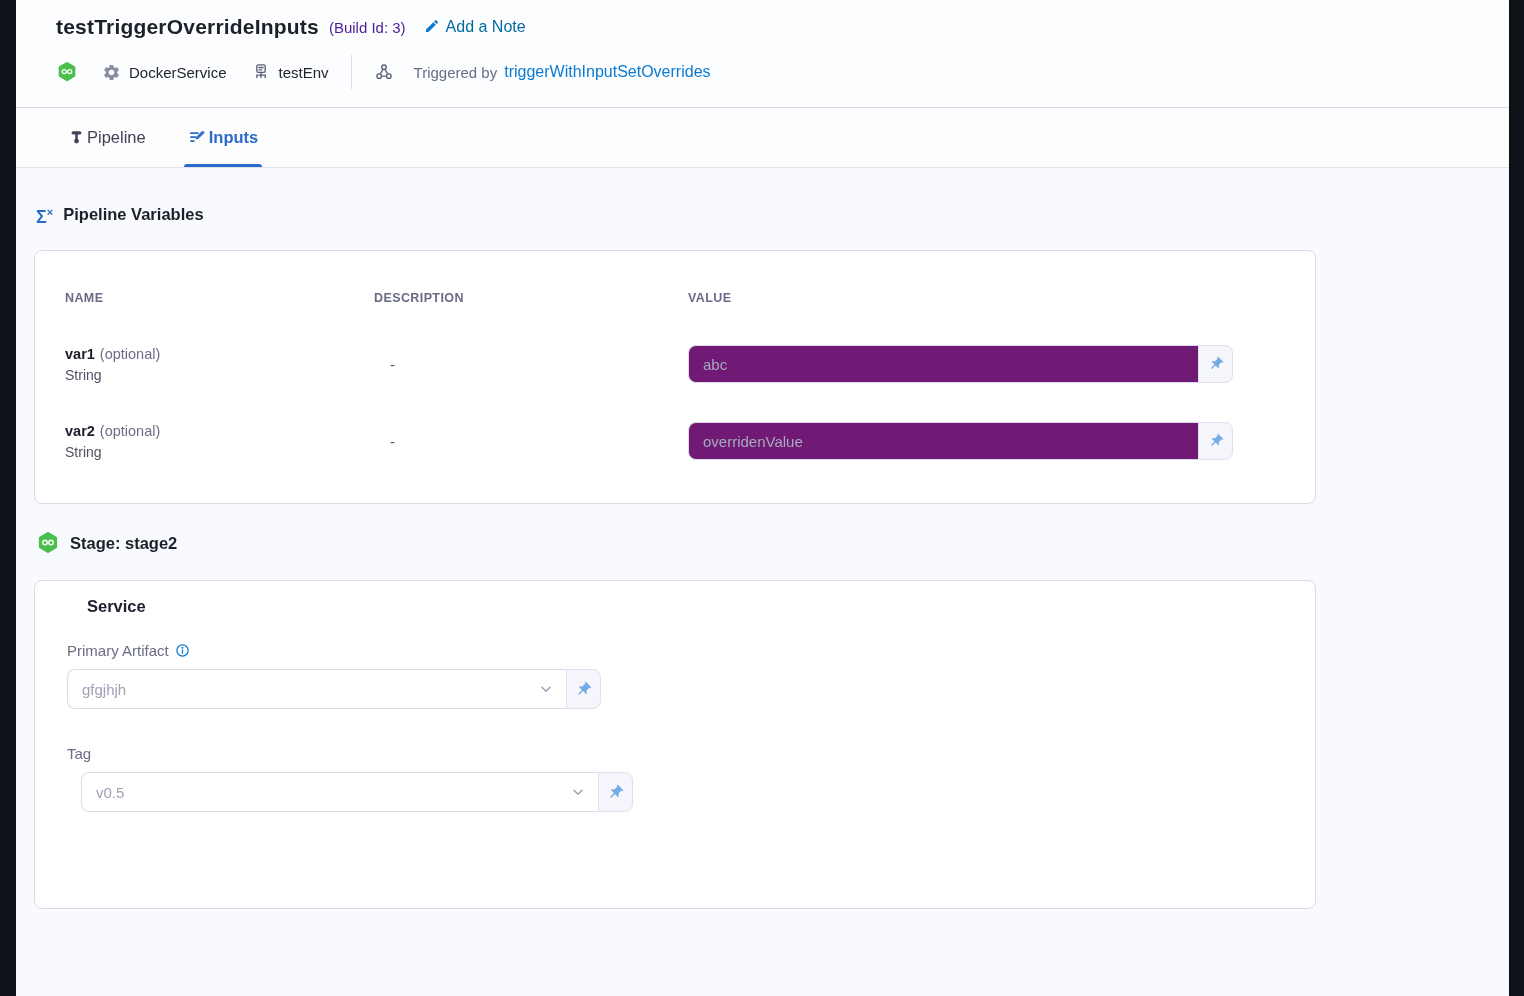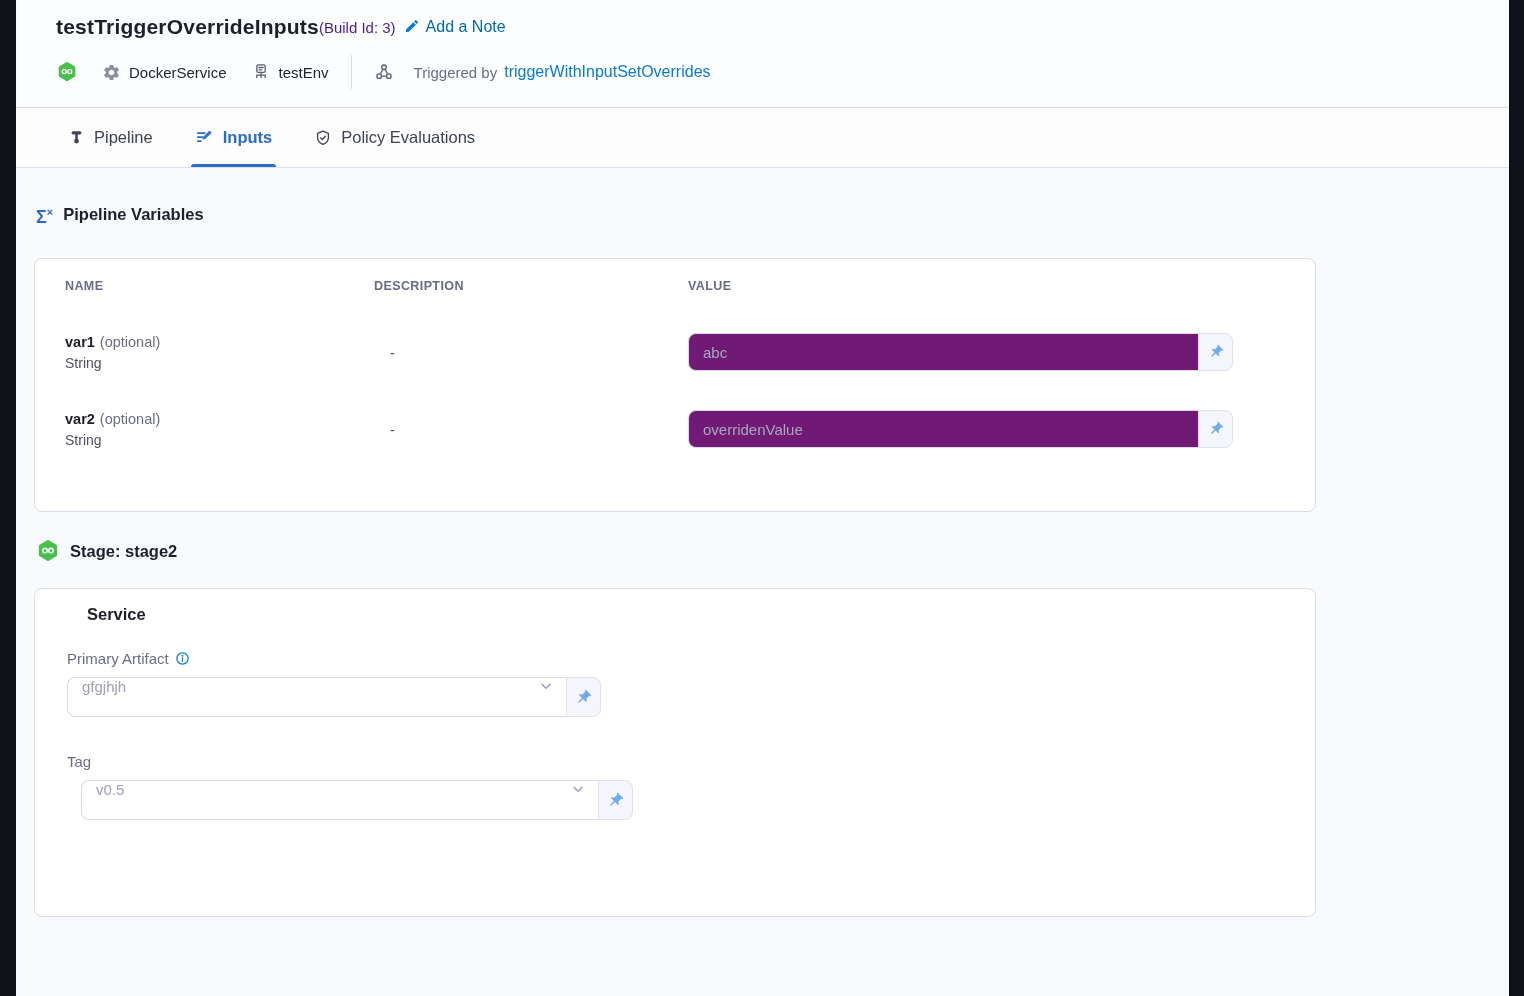--- a/index.html
+++ b/index.html
@@ -11,48 +11,48 @@
   }
   .frame {
     position: absolute; left: 16px; top: 0; width: 1493px; height: 996px;
     background: #f8fafd;
   }
   
   .exec-header {
     height: 108px; background: #fcfdfe; border-bottom: 1px solid #d9dce6;
     padding: 12px 0 0 40px;
   }
-  .title-row { display: flex; align-items: center; height: 30px; }
+  .title-row { display: flex; align-items: center; gap: 10px; height: 30px; }
   .title-row h1 { font-size: 21px; font-weight: 700; color: #1d1f2b; letter-spacing: .2px; }
   .build-id { font-size: 15px; color: #4c1d95; }
   .add-note { display: flex; align-items: flex-start; gap: 6px; margin-left: 8px;
     color: #0369a1; font-size: 16px; text-decoration: none; cursor: pointer; }
   .meta-row { display: flex; align-items: center; margin-top: 16px; height: 28px; }
   .meta-row .mlabel { font-size: 15px; color: #22242f; margin: 0 0 0 8px; }
   .meta-row .micon { margin-left: 24px; display: flex; align-items: center; }
   .meta-row .micon:first-child { margin-left: 0; }
   .vdivider { width: 1px; height: 34px; background: #d9dce6; margin: 0 22px 0 22px; }
   .triggered-label { font-size: 15px; color: #6b6d85; margin-left: 20px; }
   .trigger-link { font-size: 16px; color: #0b7ad1; margin-left: 7px; text-decoration: none; cursor: pointer; }
   
   .tabs { height: 60px; background: #fdfdfe; border-bottom: 1px solid #dfe2ec;
     display: flex; align-items: stretch; padding-left: 48px; }
-  .tab { position: relative; display: flex; align-items: center; gap: 9px;
+  .tab { position: relative; display: flex; align-items: center; gap: 2px;
     padding: 0 4px; margin-right: 34px; font-size: 16.5px; color: #3f4254; cursor: pointer; }
   .tab.active { color: #2a6cc8; font-weight: 700; }
   .tab.active::after { content: ""; position: absolute; left: 0; right: 0; bottom: 0;
     height: 3px; border-radius: 3px 3px 0 0; background: #2a6cc8; }
   
   .content { padding: 34px 0 0 18px; }
   .section-head { display: flex; align-items: center; gap: 10px; margin-left: 2px; height: 24px; }
   .section-head h2 { font-size: 16.5px; font-weight: 700; color: #1d1f2b; }
   .sigma-icon { color: #2a6cc8; font-weight: 700; font-size: 18px; line-height: 18px; }
   .sigma-icon sup { font-size: 11px; font-weight: 700; }
   .card { background: #ffffff; border: 1px solid #d9dbe7; border-radius: 8px; width: 1282px; }
-  .vars-card { margin-top: 32px; height: 254px; padding: 20px 30px 0 30px; }
+  .vars-card { margin-top: 24px; height: 254px; padding: 40px 30px 0 30px; }
   .var-grid { display: grid; grid-template-columns: 309px 314px 1fr; align-items: center; }
   .var-grid.head div { font-size: 12.5px; font-weight: 700; color: #696b86; letter-spacing: .4px; }
   .var-grid.row { margin-top: 40px; }
   .var-grid.row + .var-grid.row { margin-top: 39px; }
   .var-name-line { font-size: 14.5px; }
   .var-name-line b { font-weight: 700; color: #1d1f2b; }
   .var-name-line .qual { color: #6b6d85; margin-left: 5px; }
   .var-type { font-size: 14px; color: #4f5162; margin-top: 5px; }
   .var-desc { font-size: 15px; color: #4f5162; padding-left: 16px; }
   .input-group { display: flex; width: 545px; height: 38px; }
@@ -62,21 +62,21 @@
   .pin-btn { width: 35px; border: 1px solid #dfe2ee; background: #f4f6fb;
     border-radius: 0 8px 8px 0; display: flex; align-items: center; justify-content: center; cursor: pointer; }
   
   .stage-head { margin-top: 27px; }
   .service-card { margin-top: 25px; height: 329px; padding: 16px 30px 8px 32px; }
   .service-card h3 { font-size: 16.5px; font-weight: 700; color: #1d1f2b; margin-left: 20px; }
   .field-label { display: flex; align-items: center; gap: 6px; margin-top: 26px;
     font-size: 15px; color: #6b6d85; }
   .select-group { display: flex; height: 40px; margin-top: 10px; }
   .select { border: 1px solid #d9dbe6; border-right: none; border-radius: 8px 0 0 8px;
-    background: #fff; display: flex; align-items: flex-start; justify-content: space-between;
+    background: #fff; display: flex; align-items: center; justify-content: space-between;
     padding: 0 12px 0 14px; font-size: 15px; color: #9fa1b6; cursor: pointer; }
   .select-group .pin-btn { height: 40px; border-radius: 0 8px 8px 0; }
   .select.w-artifact { width: 499px; }
   .select.w-tag { width: 517px; margin-left: 14px; }
   .tag-label { margin-top: 36px; }
   svg { display: block; }
 </style>
 </head>
 <body>
 
@@ -145,29 +145,20 @@
     </div>
     <div class="tab active">
       <span>
         <svg width="19" height="19" viewBox="0 0 24 24" fill="none" stroke="#2a6cc8" stroke-width="2.1" stroke-linecap="round">
           <path d="M3.5 6.5h9M3.5 11.5h6M3.5 16.5h4"></path>
           <path d="M20.2 5.6l-1.8-1.8-7.6 7.6-.7 2.5 2.5-.7z" fill="#2a6cc8" stroke-width="1.2"></path>
         </svg>
       </span>
       <span>Inputs</span>
     </div>
-    <div class="tab">
-      <span>
-        <svg width="18" height="18" viewBox="0 0 24 24" fill="none" stroke="#42445a" stroke-width="1.8" stroke-linejoin="round" stroke-linecap="round">
-          <path d="M12 2.8l7.2 2.9v5.6c0 4.6-3.1 7.7-7.2 9.2-4.1-1.5-7.2-4.6-7.2-9.2V5.7z"></path>
-          <path d="M8.8 11.8l2.3 2.3 4.1-4.4"></path>
-        </svg>
-      </span>
-      <span>Policy Evaluations</span>
-    </div>
   </nav>
 
   <main class="content">
 
     <div class="section-head">
       <span class="sigma-icon"><span>Σ</span><sup>×</sup></span>
       <h2>Pipeline Variables</h2>
     </div>
 
     <section class="card vars-card">

